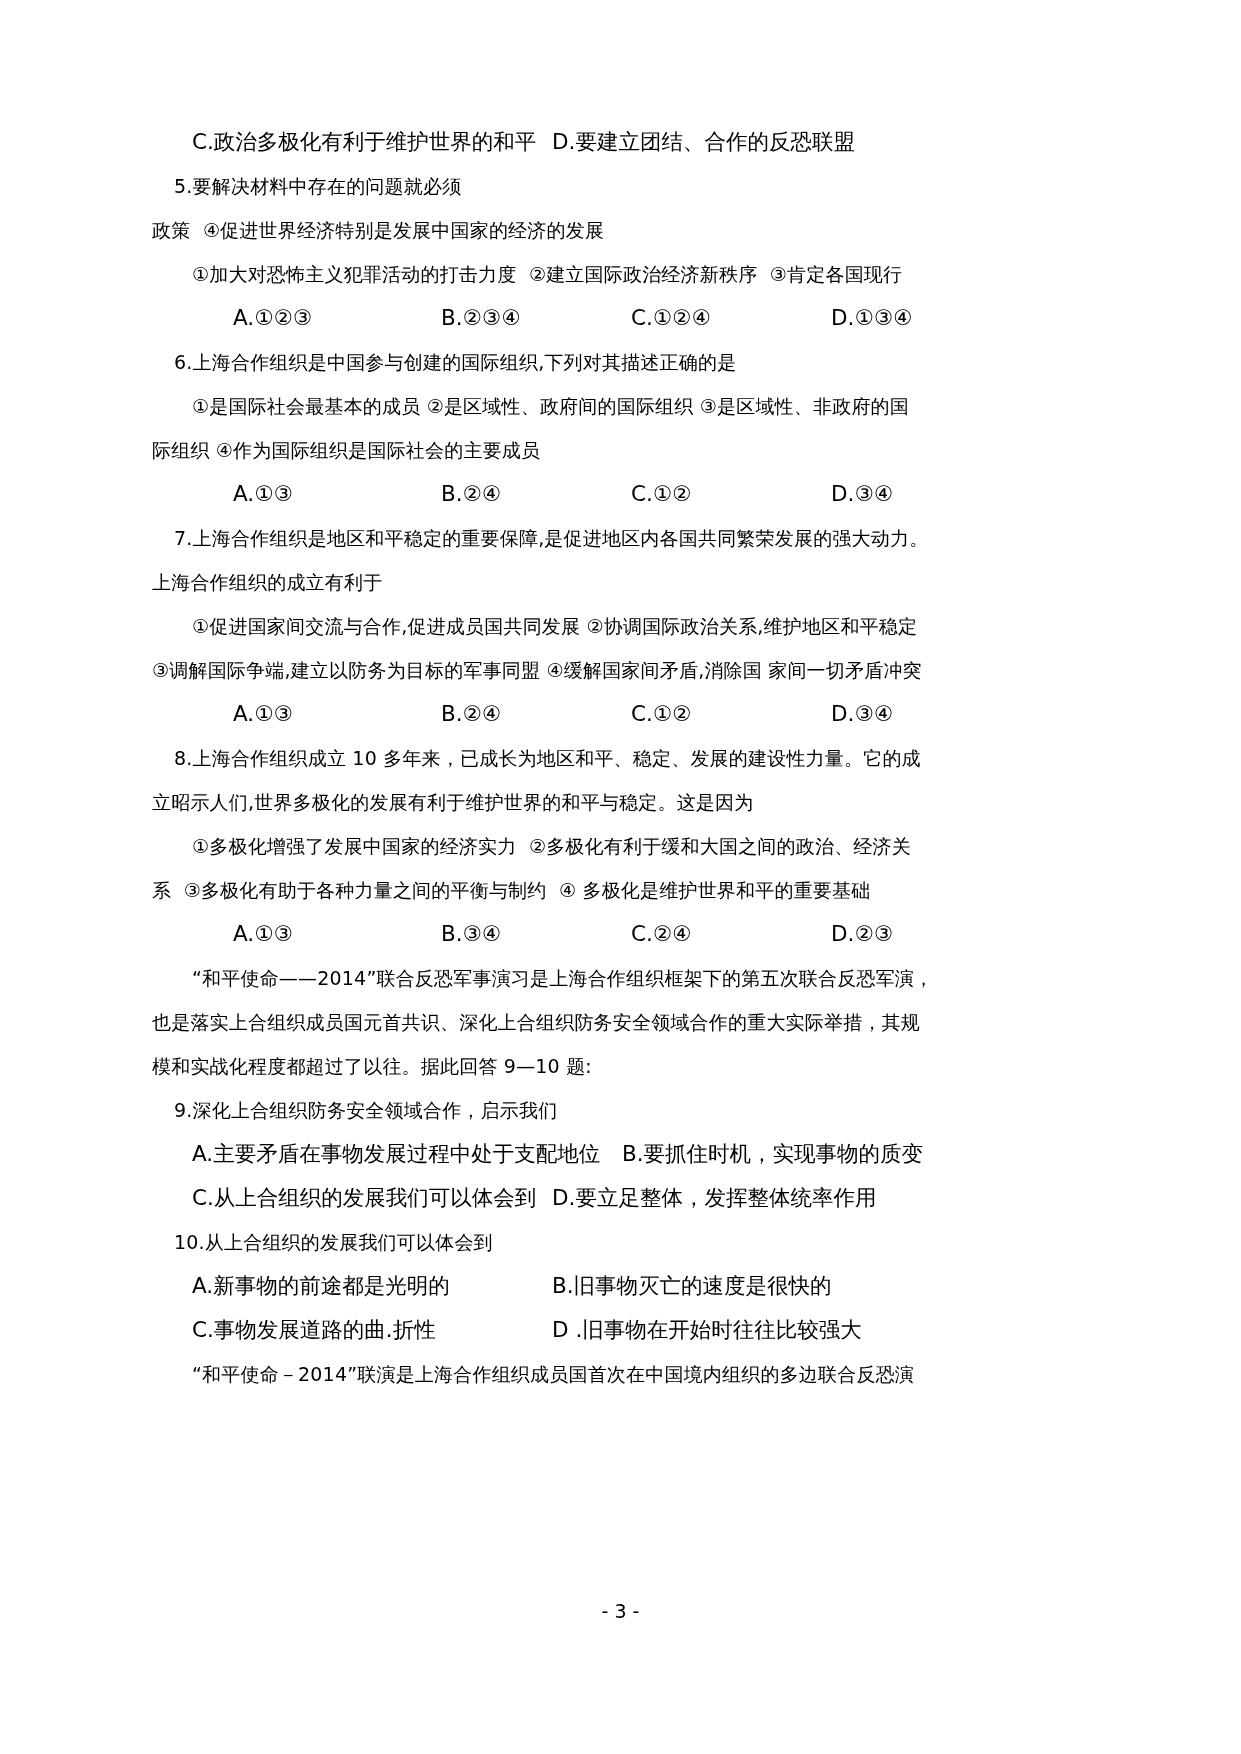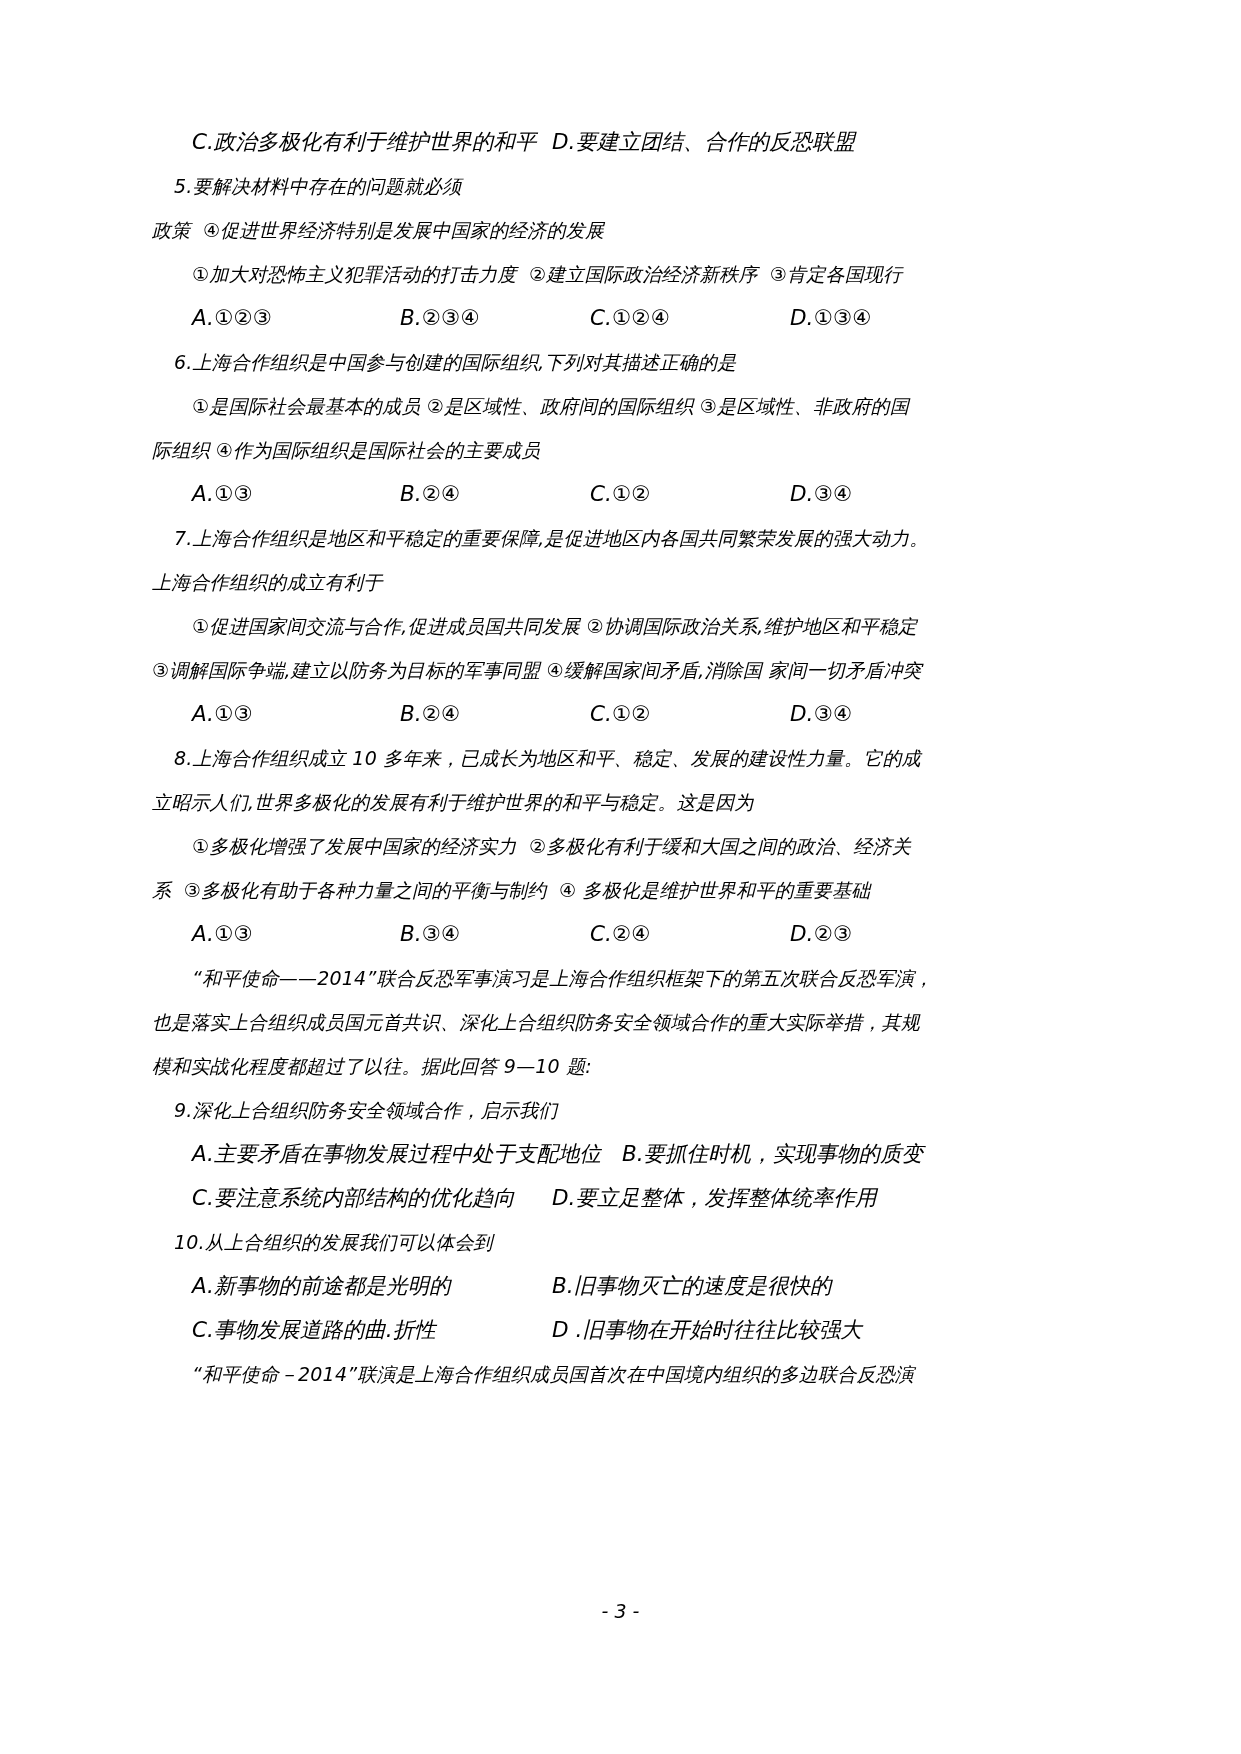--- a/index.html
+++ b/index.html
@@ -9,21 +9,20 @@
   }
   .page {
     position: relative;
     width: 1241px;
     height: 1754px;
     margin: 0 auto;
     background: #ffffff;
     font-family: "DejaVu Sans", "Liberation Sans", sans-serif;
     color: #000000;
     overflow: hidden;
-    font-style: italic;
   }
   .content {
     position: absolute;
     left: 152px;
     top: 120px;
     width: 938px;
   }
   .line {
     font-size: 19px;
     line-height: 44px;
@@ -38,21 +37,21 @@
   }
   .opts {
     display: flex;
     font-size: 21.5px;
     line-height: 44px;
     padding-left: 40px;
   }
   .opts span {
     display: inline-block;
   }
-  .w1 { width: 168px; }
+  .w1 { width: 168px; margin-left: 41px; }
   .w2 { width: 190px; margin-left: 40px; }
   .w3 { width: 200px; }
   .w4 { width: auto; }
   .opts2 {
     display: flex;
     font-size: 21.5px;
     line-height: 44px;
     padding-left: 40px;
   }
   .opts2 .c1 { width: 360px; }
@@ -128,21 +127,21 @@
     <div class="line">也是落实上合组织成员国元首共识、深化上合组织防务安全领域合作的重大实际举措，其规</div>
     <div class="line">模和实战化程度都超过了以往。据此回答 9—10 题:</div>
 
     <div class="line indent2">9.深化上合组织防务安全领域合作，启示我们</div>
 
     <div class="opts2">
       <span class="c1" style="width:430px">A.主要矛盾在事物发展过程中处于支配地位</span>
       <span class="c2">B.要抓住时机，实现事物的质变</span>
     </div>
     <div class="opts2">
-      <span class="c1">C.要注意系统内部结构的优化趋向</span>
+      <span class="c1">C.从上合组织的发展我们可以体会到</span>
       <span class="c2">D.要立足整体，发挥整体统率作用</span>
     </div>
 
     <div class="line indent2">10.从上合组织的发展我们可以体会到</div>
 
     <div class="opts2">
       <span class="c1">A.新事物的前途都是光明的</span>
       <span class="c2">B.旧事物灭亡的速度是很快的</span>
     </div>
     <div class="opts2">

